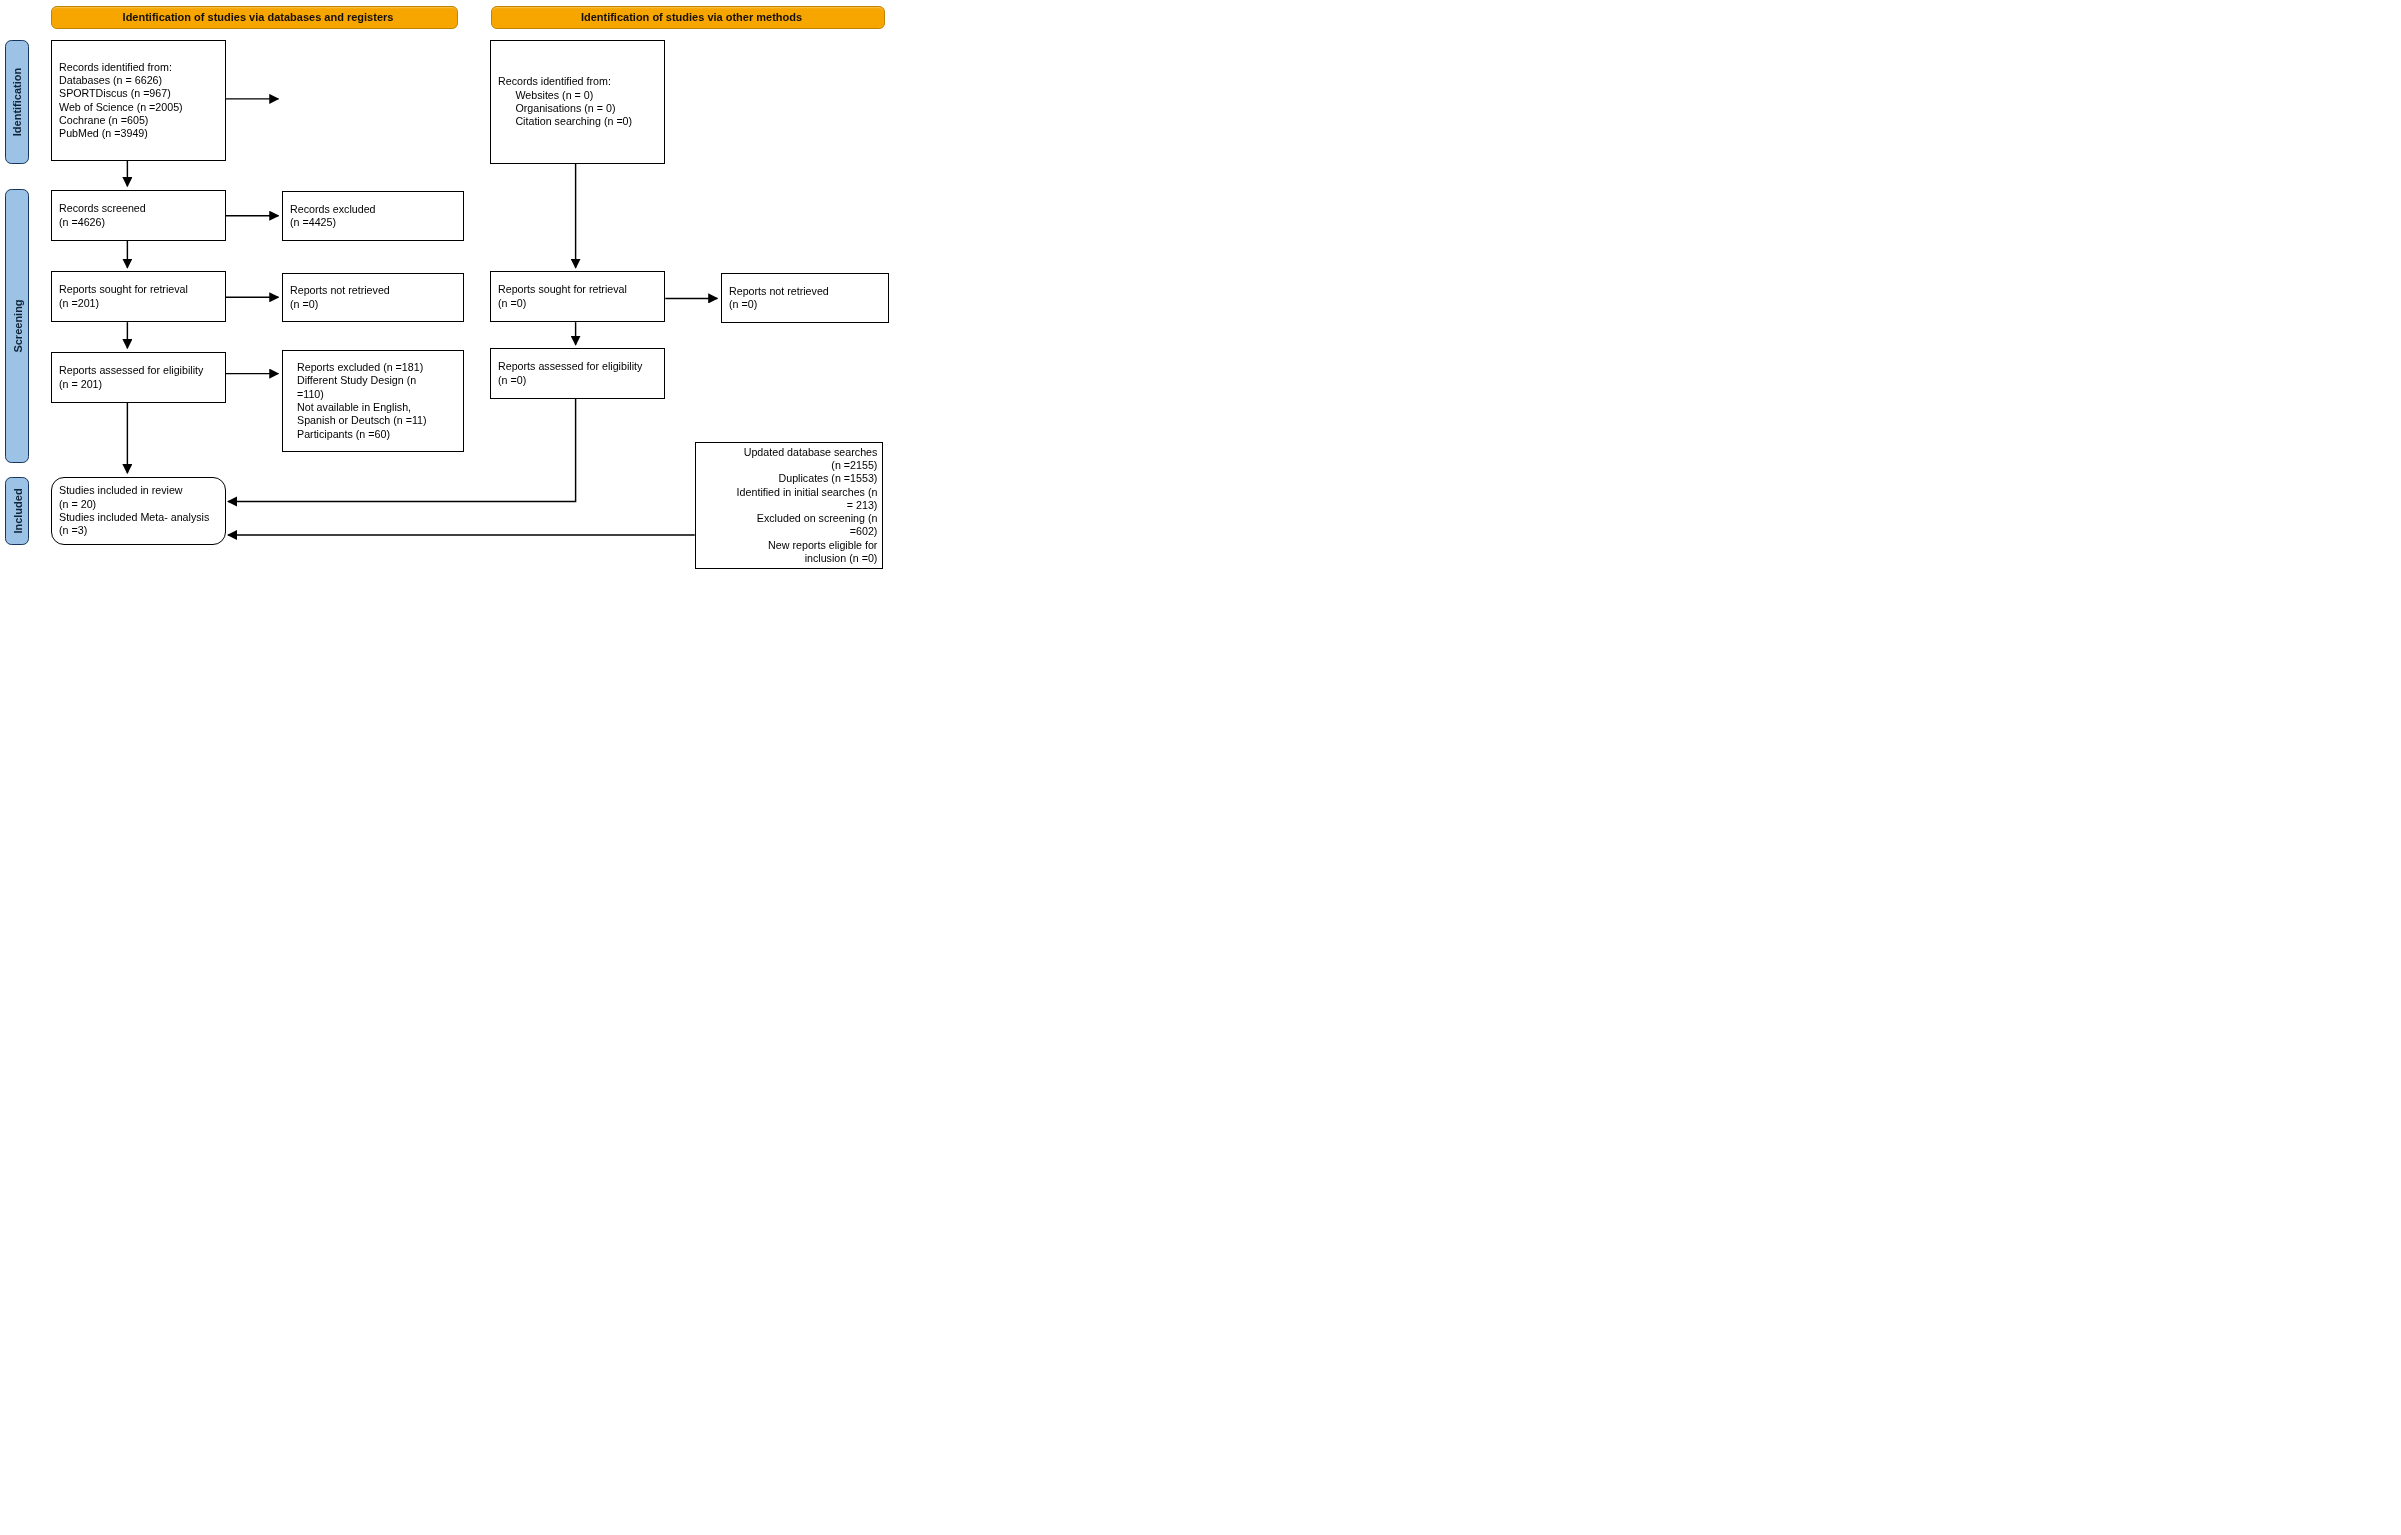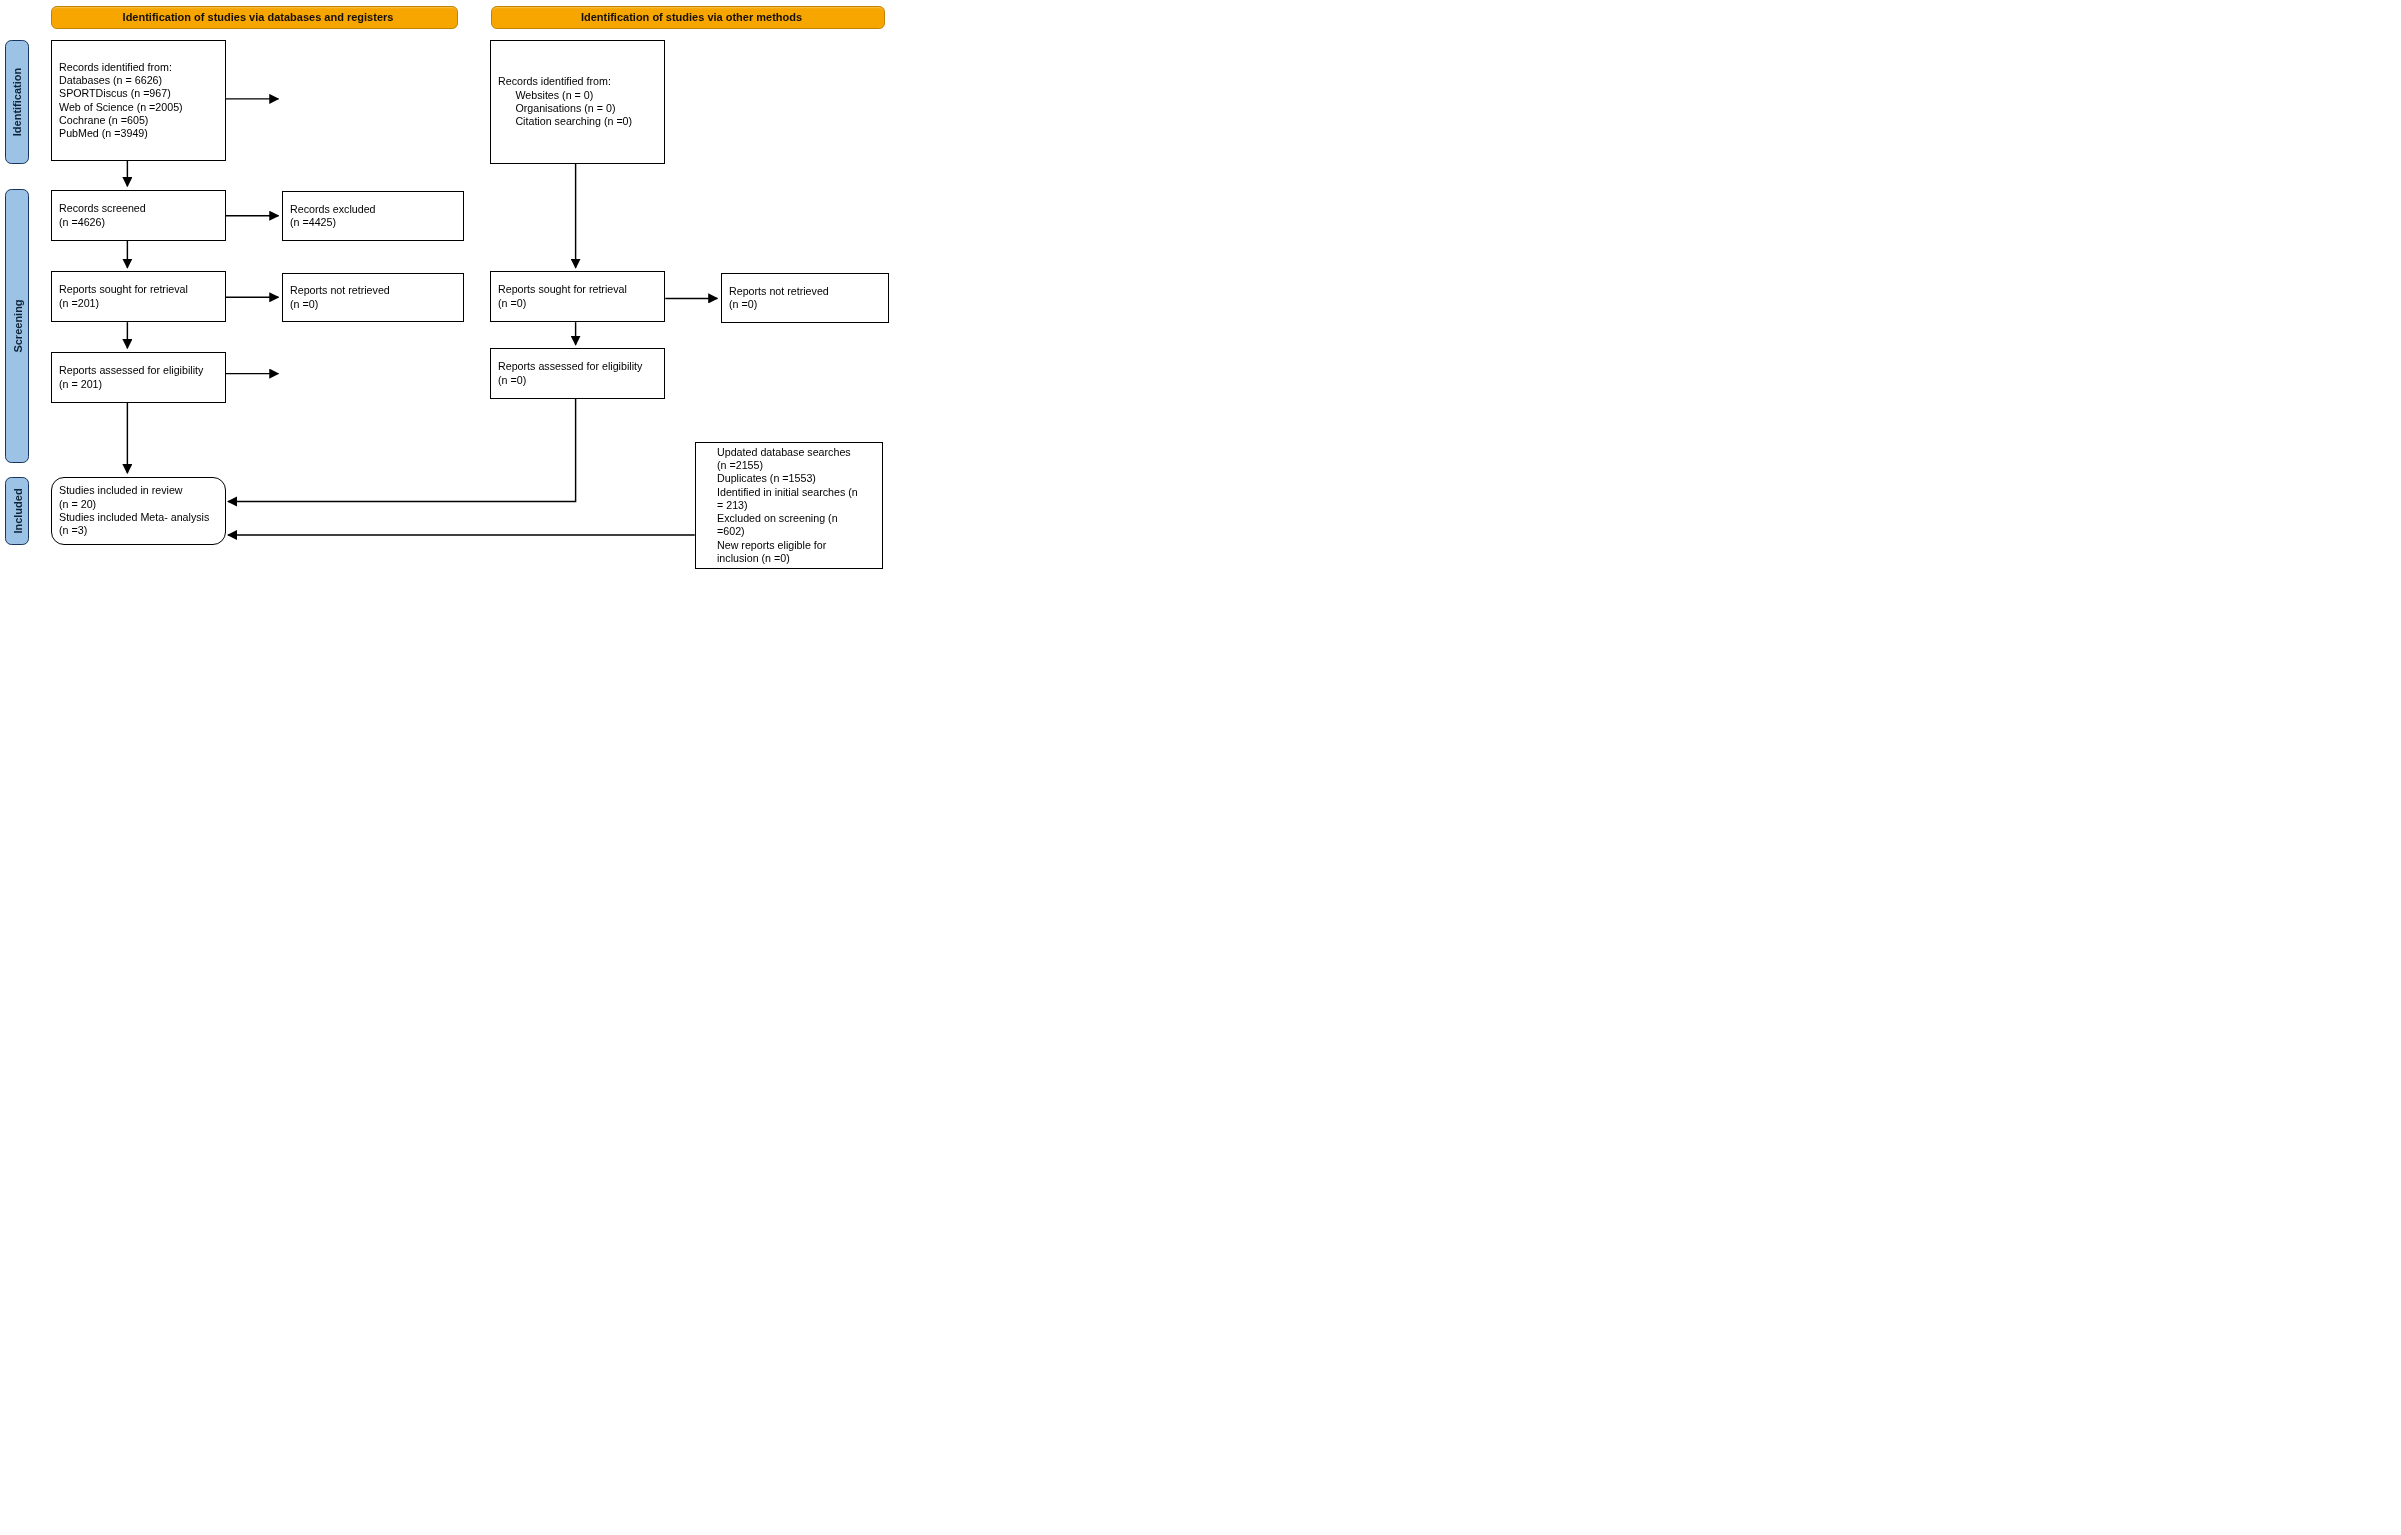--- a/index.html
+++ b/index.html
@@ -103,20 +103,28 @@
   <div class="box" style="left:282px;top:273px;width:182px;height:49px;">
     <div class="ln">Reports not retrieved</div>
     <div class="ln">(n =0)</div>
   </div>
 
   <div class="box" style="left:51px;top:352px;width:175px;height:51px;">
     <div class="ln">Reports assessed for eligibility</div>
     <div class="ln">(n = 201)</div>
   </div>
 
+  <div class="box" style="left:282px;top:350px;width:182px;height:102px;padding-left:14px;">
+    <div class="ln">Reports excluded (n =181)</div>
+    <div class="ln">Different Study Design (n</div>
+    <div class="ln">=110)</div>
+    <div class="ln">Not available in English,</div>
+    <div class="ln">Spanish or Deutsch (n =11)</div>
+    <div class="ln">Participants (n =60)</div>
+  </div>
 
   <div class="box" style="left:51px;top:477px;width:175px;height:68px;border-radius:13px;">
     <div class="ln">Studies included in review</div>
     <div class="ln">(n = 20)</div>
     <div class="ln">Studies included Meta- analysis</div>
     <div class="ln">(n =3)</div>
   </div>
 
   <div class="box" style="left:490px;top:40px;width:175px;height:124px;">
     <div class="ln">Records identified from:</div>
@@ -133,21 +141,21 @@
   <div class="box" style="left:721px;top:273px;width:168px;height:50px;">
     <div class="ln">Reports not retrieved</div>
     <div class="ln">(n =0)</div>
   </div>
 
   <div class="box" style="left:490px;top:348px;width:175px;height:51px;">
     <div class="ln">Reports assessed for eligibility</div>
     <div class="ln">(n =0)</div>
   </div>
 
-  <div class="box" style="left:695px;top:442px;width:188px;height:127px;padding-left:21px;">
+  <div class="box" style="left:695px;top:442px;width:188px;height:127px;padding-left:21px;text-align:right;">
     <div class="ln">Updated database searches</div>
     <div class="ln">(n =2155)</div>
     <div class="ln">Duplicates (n =1553)</div>
     <div class="ln">Identified in initial searches (n</div>
     <div class="ln">= 213)</div>
     <div class="ln">Excluded on screening (n</div>
     <div class="ln">=602)</div>
     <div class="ln">New reports eligible for</div>
     <div class="ln">inclusion (n =0)</div>
   </div>

